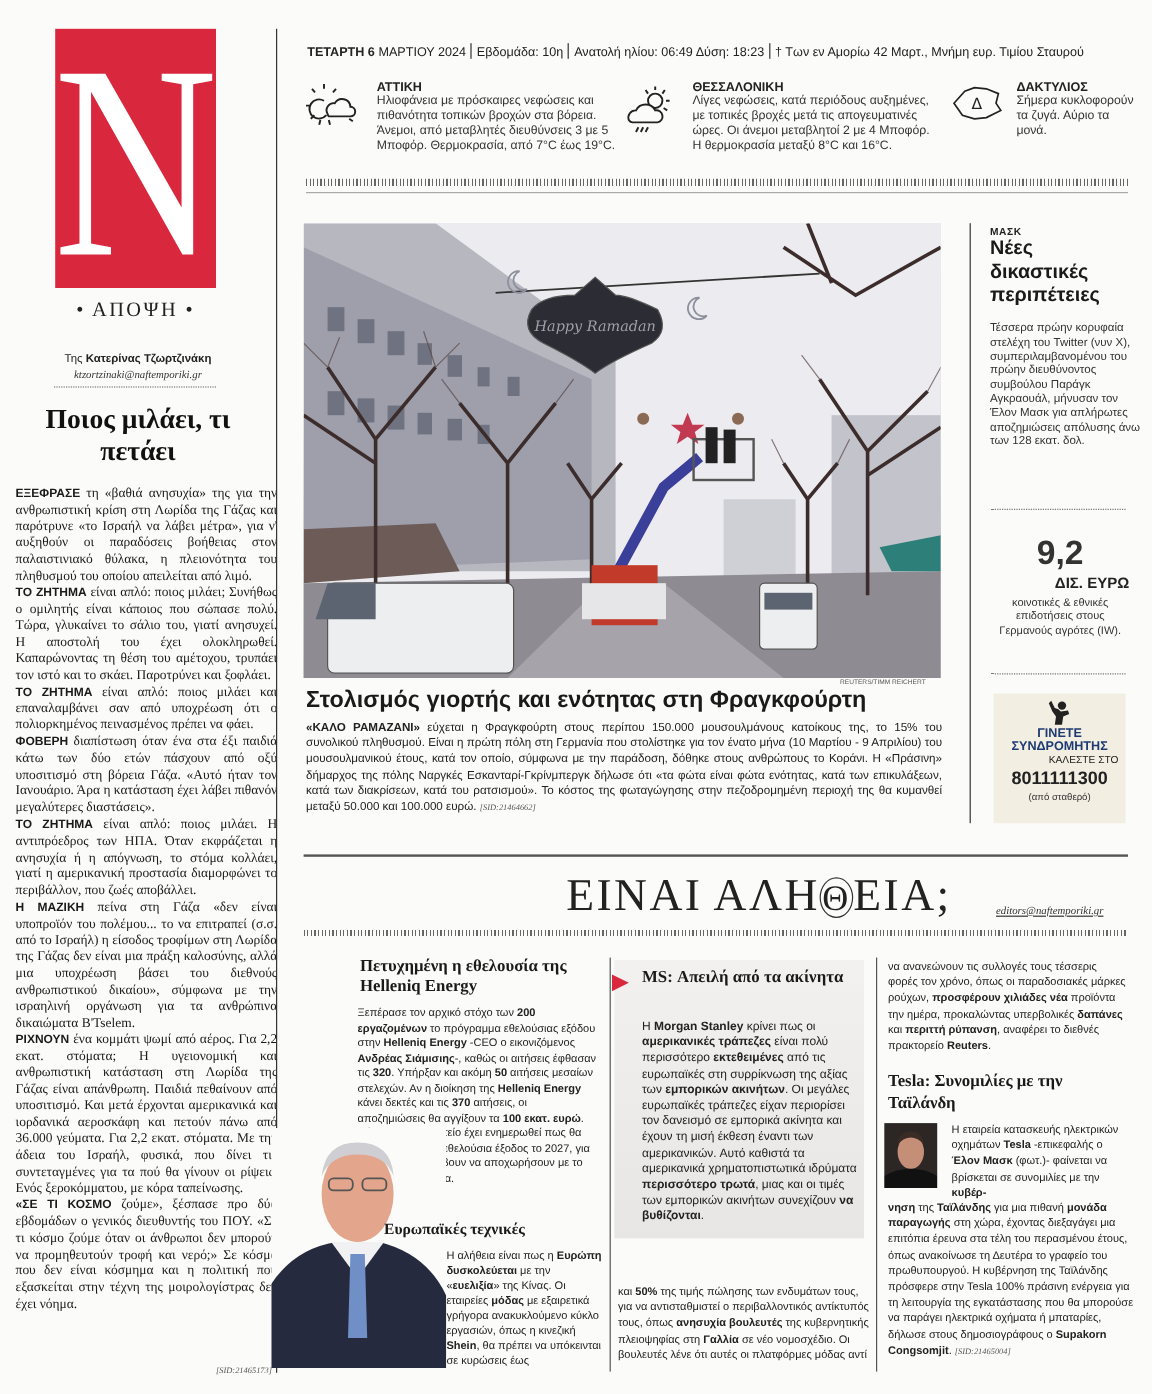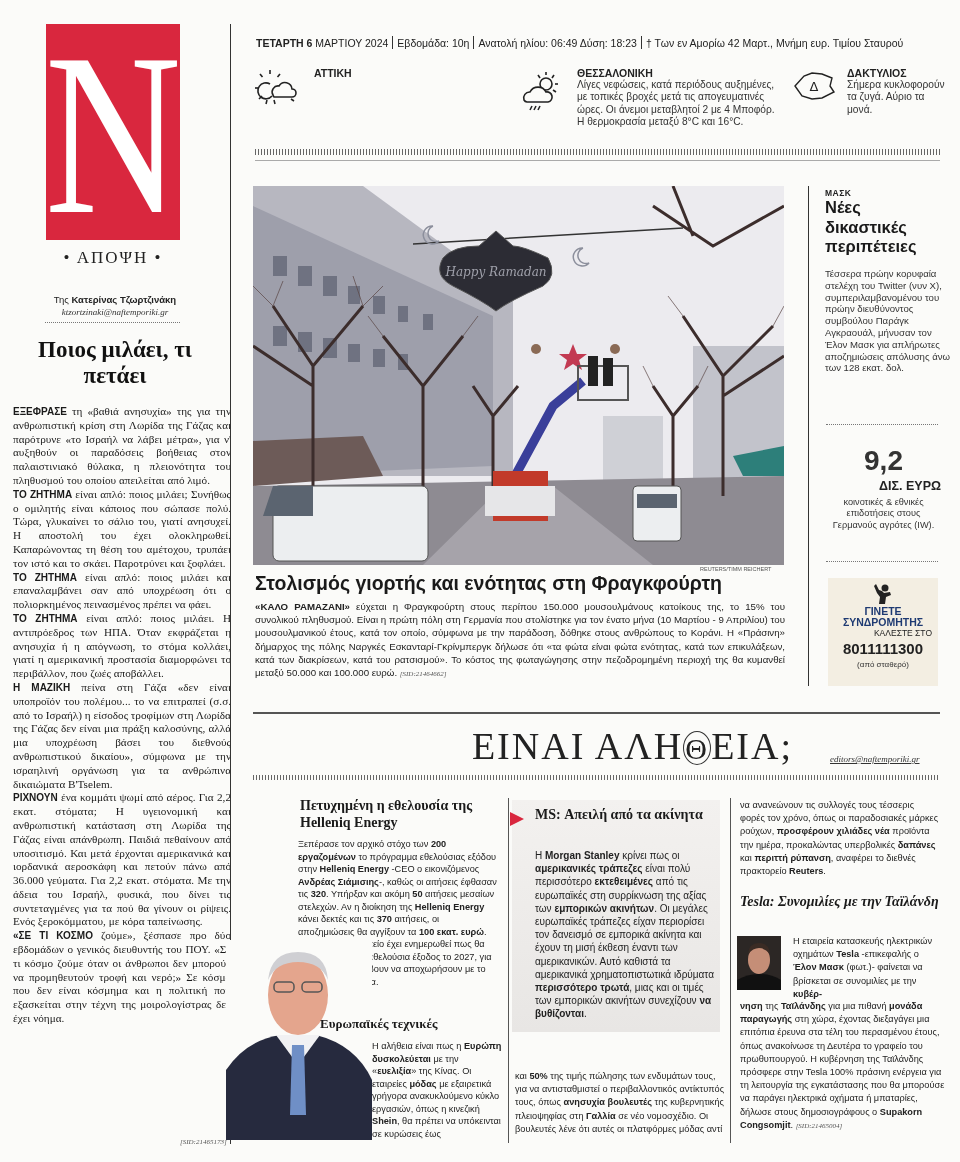--- a/index.html
+++ b/index.html
@@ -80,21 +80,21 @@
   .ms-arrow { left: 510px; top: 812px; width: 0; height: 0; border-top: 7px solid transparent; border-bottom: 7px solid transparent; border-left: 14px solid #d9273e; }
   .ms-title { left: 535px; top: 806px; width: 180px; font-family: "Liberation Serif", serif; font-weight: bold; font-size: 14px; line-height: 18px; color: #1a1a1a; }
   .ms-body { left: 535px; top: 849px; width: 185px; font-family: "Liberation Sans", sans-serif; font-size: 10px; line-height: 13.2px; color: #222; }
   .ms-body b { font-weight: bold; }
   .c2-body { left: 515px; top: 1070px; width: 212px; font-family: "Liberation Sans", sans-serif; font-size: 9.2px; line-height: 13.2px; color: #222; }
   .c2-body b { font-weight: bold; }
 
   .vline-c3 { left: 730px; top: 798px; width: 1px; height: 345px; background: #555; }
   .c3-body { left: 740px; top: 799px; width: 200px; font-family: "Liberation Sans", sans-serif; font-size: 9.2px; line-height: 13.2px; color: #222; }
   .c3-body b { font-weight: bold; }
-  .tesla-title { left: 740px; top: 893px; width: 200px; font-family: "Liberation Serif", serif; font-weight: bold; font-size: 14px; line-height: 18px; color: #1a1a1a; font-style: italic; }
+  .tesla-title { left: 740px; top: 893px; width: 200px; font-family: "Liberation Serif", serif; font-weight: bold; font-size: 14px; line-height: 18px; color: #1a1a1a; }
   .musk { left: 737px; top: 936px; width: 44px; height: 54px; overflow: hidden; background: #2a2624; }
   .tesla-body1 { left: 793px; top: 935px; width: 150px; font-family: "Liberation Sans", sans-serif; font-size: 9.2px; line-height: 13.2px; color: #222; }
   .tesla-body2 { left: 740px; top: 1000px; width: 205px; font-family: "Liberation Sans", sans-serif; font-size: 9.2px; line-height: 13.2px; color: #222; }
   .tesla-body1 b, .tesla-body2 b { font-weight: bold; }
 </style>
 </head>
 <body>
 
 <div class="abs logo">
   <span class="logo-n">N</span>
@@ -104,20 +104,21 @@
   <span>Της</span>
   <b>Κατερίνας Τζωρτζινάκη</b>
 </div>
 <div class="abs email1">ktzortzinaki@naftemporiki.gr</div>
 <div class="abs dotsep-l"></div>
 <h1 class="abs op-title">Ποιος μιλάει, τι πετάει</h1>
 <div class="abs op-body" id="op-body">
     <p><span class="kw">ΕΞΕΦΡΑΣΕ</span> τη «βαθιά ανησυχία» της για την ανθρωπιστική κρίση στη Λωρίδα της Γάζας και παρότρυνε «το Ισραήλ να λάβει μέτρα», για ν' αυξηθούν οι παραδόσεις βοήθειας στον παλαιστινιακό θύλακα, η πλειονότητα του πληθυσμού του οποίου απειλείται από λιμό.</p>
     <p><span class="kw">ΤΟ ΖΗΤΗΜΑ</span> είναι απλό: ποιος μιλάει; Συνήθως ο ομιλητής είναι κάποιος που σώπασε πολύ. Τώρα, γλυκαίνει το σάλιο του, γιατί ανησυχεί. Η αποστολή του έχει ολοκληρωθεί. Καπαρώνοντας τη θέση του αμέτοχου, τρυπάει τον ιστό και το σκάει. Παροτρύνει και ξοφλάει.</p>
     <p><span class="kw">ΤΟ ΖΗΤΗΜΑ</span> είναι απλό: ποιος μιλάει και επαναλαμβάνει σαν από υποχρέωση ότι ο πολιορκημένος πεινασμένος πρέπει να φάει.</p>
+    <p><span class="kw">ΦΟΒΕΡΗ</span> διαπίστωση όταν ένα στα έξι παιδιά κάτω των δύο ετών πάσχουν από οξύ υποσιτισμό στη βόρεια Γάζα. «Αυτό ήταν τον Ιανουάριο. Άρα η κατάσταση έχει λάβει πιθανόν μεγαλύτερες διαστάσεις».</p>
     <p><span class="kw">ΤΟ ΖΗΤΗΜΑ</span> είναι απλό: ποιος μιλάει. Η αντιπρόεδρος των ΗΠΑ. Όταν εκφράζεται η ανησυχία ή η απόγνωση, το στόμα κολλάει, γιατί η αμερικανική προστασία διαμορφώνει το περιβάλλον, που ζωές αποβάλλει.</p>
     <p><span class="kw">Η ΜΑΖΙΚΗ</span> πείνα στη Γάζα «δεν είναι υποπροϊόν του πολέμου... το να επιτραπεί (σ.σ. από το Ισραήλ) η είσοδος τροφίμων στη Λωρίδα της Γάζας δεν είναι μια πράξη καλοσύνης, αλλά μια υποχρέωση βάσει του διεθνούς ανθρωπιστικού δικαίου», σύμφωνα με την ισραηλινή οργάνωση για τα ανθρώπινα δικαιώματα B'Tselem.</p>
     <p><span class="kw">ΡΙΧΝΟΥΝ</span> ένα κομμάτι ψωμί από αέρος. Για 2,2 εκατ. στόματα; Η υγειονομική και ανθρωπιστική κατάσταση στη Λωρίδα της Γάζας είναι απάνθρωπη. Παιδιά πεθαίνουν από υποσιτισμό. Και μετά έρχονται αμερικανικά και ιορδανικά αεροσκάφη και πετούν πάνω από 36.000 γεύματα. Για 2,2 εκατ. στόματα. Με την άδεια του Ισραήλ, φυσικά, που δίνει τις συντεταγμένες για τα πού θα γίνουν οι ρίψεις. Ενός ξεροκόμματου, με κόρα ταπείνωσης.</p>
     <p><span class="kw">«ΣΕ ΤΙ ΚΟΣΜΟ</span> ζούμε», ξέσπασε προ δύο εβδομάδων ο γενικός διευθυντής του ΠΟΥ. «Σε τι κόσμο ζούμε όταν οι άνθρωποι δεν μπορούν να προμηθευτούν τροφή και νερό;» Σε κόσμο που δεν είναι κόσμημα και η πολιτική που εξασκείται στην τέχνη της μοιρολογίστρας δεν έχει νόημα.</p>
   </div>
 <div class="abs sid op-sid">[SID:21465173]</div>
 
 <div class="abs vline-main"></div>
 
 <div class="abs dateline">
@@ -133,20 +134,21 @@
       <line x1="26" y1="6" x2="23.5" y2="9"></line>
     <line x1="1" y1="20" x2="5" y2="20"></line>
       <line x1="5" y1="31" x2="8" y2="28"></line>
       <line x1="12" y1="36" x2="13" y2="32"></line>
       <line x1="21" y1="36" x2="20" y2="32"></line>
       <line x1="40" y1="33" x2="37" y2="31"></line>
   </svg>
 </div>
 <div class="abs wx" style="left:314px;top:67px;width:200px;">
   <div class="wx-title">ΑΤΤΙΚΗ</div>
+  <div class="wx-text">Ηλιοφάνεια με πρόσκαιρες νεφώσεις και πιθανότητα τοπικών βροχών στα βόρεια. Άνεμοι, από μεταβλητές διευθύνσεις 3 με 5 Μποφόρ. Θερμοκρασία, από 7°C έως 19°C.</div>
 </div>
 
 <div class="abs wx-icon" style="left:518px;top:70px;width:44px;height:44px;">
   <svg width="44" height="44" viewBox="0 0 44 44" fill="none" stroke="#222" stroke-width="1.6">
     <circle cx="28" cy="14" r="6"></circle>
     <line x1="28" y1="2" x2="28" y2="5"></line>
       <line x1="20" y1="5" x2="22" y2="8"></line>
       <line x1="36" y1="5" x2="34" y2="8"></line>
       <line x1="40" y1="14" x2="37" y2="14"></line>
       <line x1="38" y1="22" x2="35" y2="20"></line>

